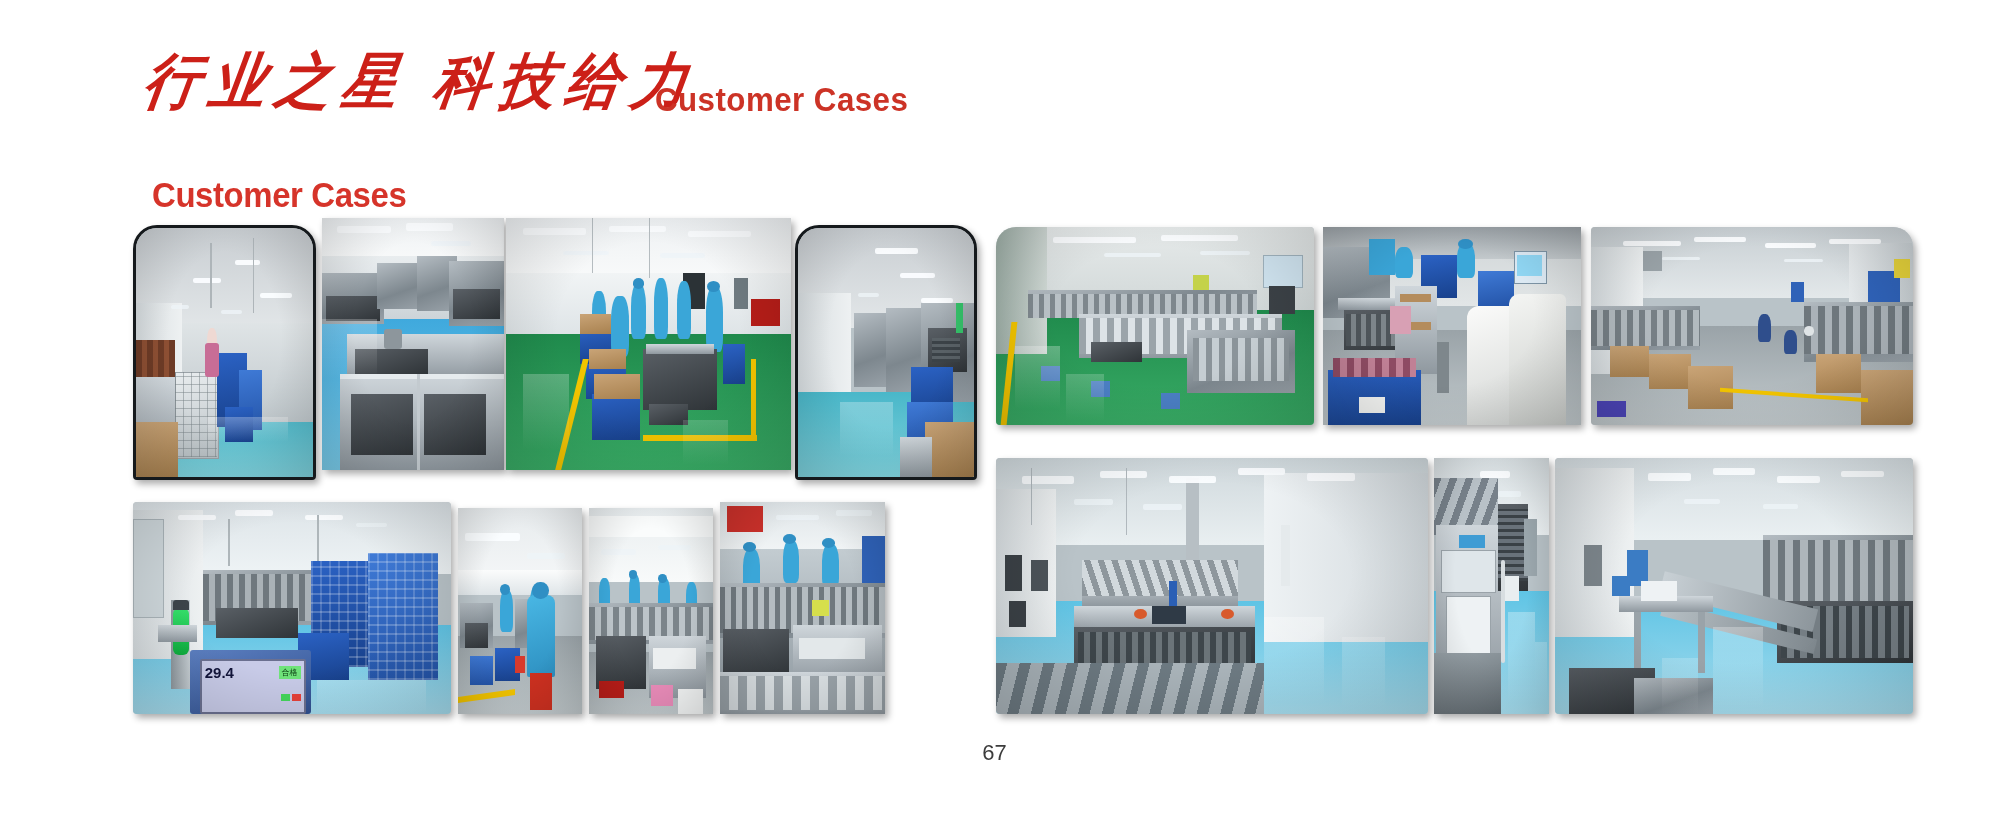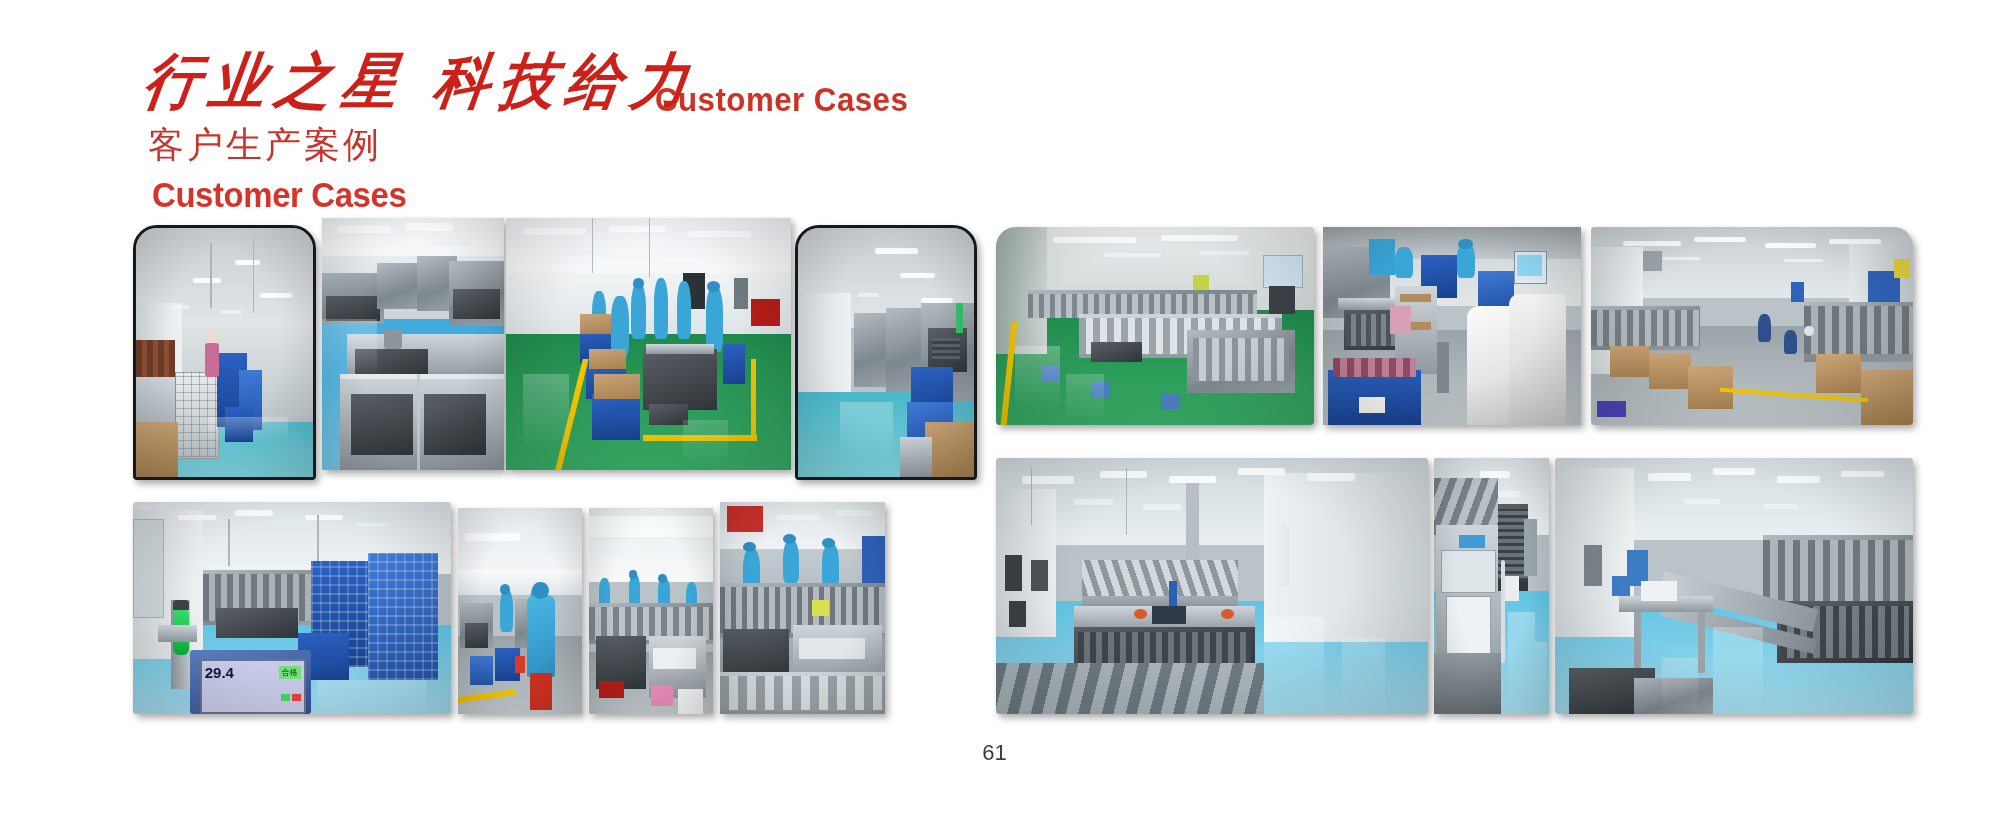--- a/index.html
+++ b/index.html
@@ -194,21 +194,20 @@
 <body>
 
 <div id="slide">
 
   <div class="calligraphy">
     <span>行业之星</span><span class="phrase2">科技给力</span>
   </div>
 
   <div class="headline-en">Customer Cases</div>
 
-  <div class="subtitle-cn">客户生产案例</div>
 
   <div class="subtitle-en">Customer Cases</div>
 
   <div class="photo framed shadowed" style="left:133px; top:225px; width:183px; height:255px; border-radius:24px 24px 4px 4px;">
     <div class="scene">
       <div class="lay ceil-grey" style="left:0;top:0;width:100%;height:42%;"></div>
       <div class="lay wall-l" style="left:0;top:30%;width:26%;height:70%;"></div>
       <div class="lay floor-cyan" style="left:0;top:72%;width:100%;height:28%;"></div>
       <div class="lay" style="left:26%;top:38%;width:74%;height:40%;background:linear-gradient(180deg,#dfe4e6,#c0c8cc);"></div>
       <div class="lay lamp" style="left:32%;top:20%;width:16%;height:2.2%;"></div>
@@ -657,16 +656,16 @@
 
       <div class="lay mach-dark" style="left:4%;top:82%;width:24%;height:18%;"></div>
       <div class="lay mach-steel" style="left:22%;top:86%;width:22%;height:14%;"></div>
       <div class="lay reflect" style="left:44%;top:66%;width:14%;height:32%;opacity:.5;"></div>
       <div class="lay reflect" style="left:30%;top:78%;width:10%;height:22%;opacity:.35;"></div>
       <div class="vignette"></div>
     </div>
   </div>
 
   <div class="page-number">
-    <span class="pn-inner">61</span>
+    <span class="pn-inner">67</span>
   </div>
 
 </div>
 
 </body></html>

